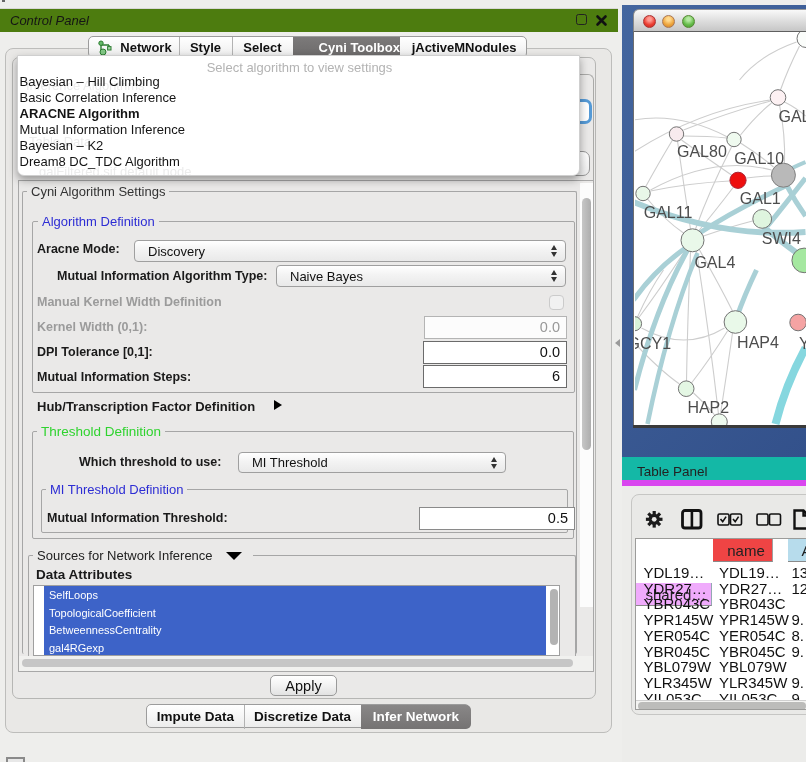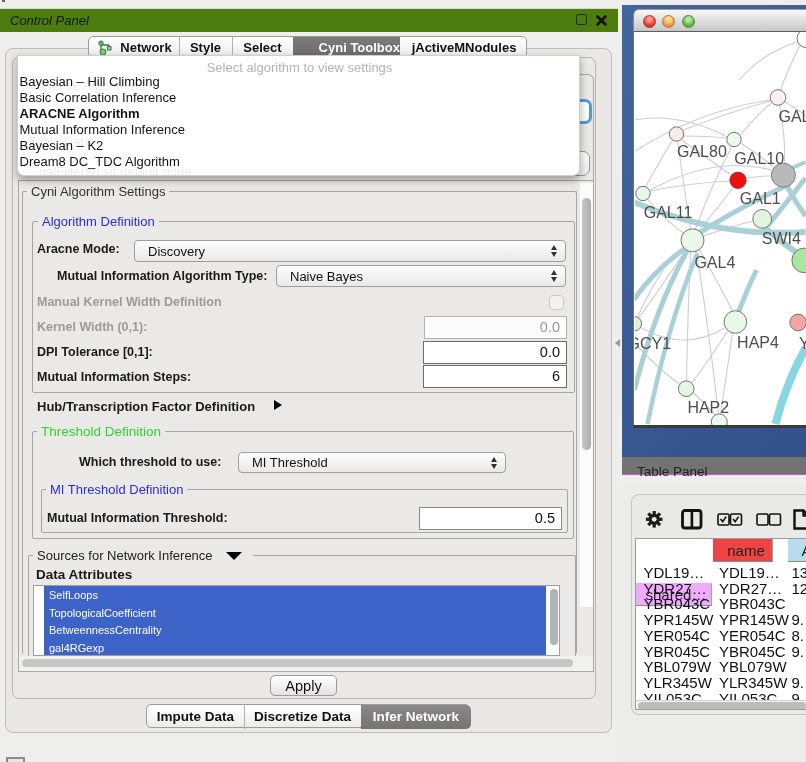--- a/index.html
+++ b/index.html
@@ -99,21 +99,21 @@
 
   <div class="lbl" style="left:79px;top:455px;">Which threshold to use:</div>
   <div class="combo" style="left:238px;top:452px;width:268px;height:21px;">
       <span class="ctext">MI Threshold</span>
       <span class="spin"></span>
     </div>
 
   <div class="group" style="left:41px;top:489px;width:527px;height:44px;"></div>
   <div class="gtitle" style="left:46px;top:482px;color:#2d2dd4;">MI Threshold Definition</div>
   <div class="lbl" style="left:47px;top:511px;text-align:right;">Mutual Information Threshold:</div>
-  <div class="field" style="left:419px;top:507px;width:143px;height:23px;border:1px solid #8a8a8a;line-height:21px;">0.5</div>
+  <div class="field" style="left:419px;top:507px;width:156px;height:23px;border:1px solid #8a8a8a;line-height:21px;">0.5</div>
 
   <div class="group" style="left:28px;top:555px;width:548px;height:116px;border-bottom:none;"></div>
   <div class="abs" style="left:200px;top:549px;width:53px;height:13px;background:#eae9e8;"></div>
   <div class="gtitle" style="left:33px;top:548px;color:#222;">Sources for Network Inference</div>
   <div class="abs" style="left:226px;top:551.5px;width:0;height:0;border-left:8px solid transparent;border-right:8px solid transparent;border-top:8.5px solid #000;"></div>
   <div class="lbl" style="left:36px;top:567px;font-size:13.5px;">Data Attributes</div>
 
   <div class="abs" style="left:33px;top:585px;width:527px;height:71px;border:1px solid #9f9f9f;background:#fff;"></div>
   <div class="abs" style="left:44px;top:586px;width:502px;height:69px;background:#3d63c8;color:#fff;font-size:11px;line-height:17.5px;padding-left:5px;padding-top:1px;overflow:hidden;">SelfLoops<br>TopologicalCoefficient<br>BetweennessCentrality<br>gal4RGexp</div>
   <div class="abs" style="left:549.5px;top:589px;width:8px;height:56px;background:#b3b3b3;border-radius:4px;"></div>
@@ -237,21 +237,21 @@
       <text x="762.3" y="244">SWI4</text>
       <text x="694.9" y="267.5">GAL4</text>
       <text x="628" y="348.5">GCY1</text>
       <text x="737.6" y="347.5">HAP4</text>
       <text x="799.5" y="348.5">Y</text>
       <text x="687.9" y="412.5">HAP2</text>
     </g>
   </svg>
 </div>
 
-<div class="abs" style="left:622px;top:457px;width:184px;height:18px;background:#737373;border-bottom:1px solid #d946ef;">
+<div class="abs" style="left:622px;top:457px;width:184px;height:29px;background:#14b8a6;border-bottom:6px solid #d946ef;">
   <div class="abs" style="left:15px;top:0;height:29px;line-height:29px;font-size:13.5px;color:#222;">Table Panel</div>
 </div>
 <div class="abs" style="left:622px;top:486px;width:184px;height:276px;background:#ececea;"></div>
 <div class="abs" style="left:631px;top:494px;width:180px;height:221px;background:#e9e9e7;border:1px solid #c6c6c4;border-radius:8px 0 0 8px;"></div>
 
 <svg class="abs" style="left:645px;top:509px;" width="165" height="22" viewBox="0 0 165 22">
   <g id="gear" transform="translate(9.2,10.3)">
       <circle r="5.6" fill="#1c1c1c"></circle>
       <g fill="#1c1c1c">
         <rect x="-1.6" y="-8.3" width="3.2" height="16.6"></rect>

